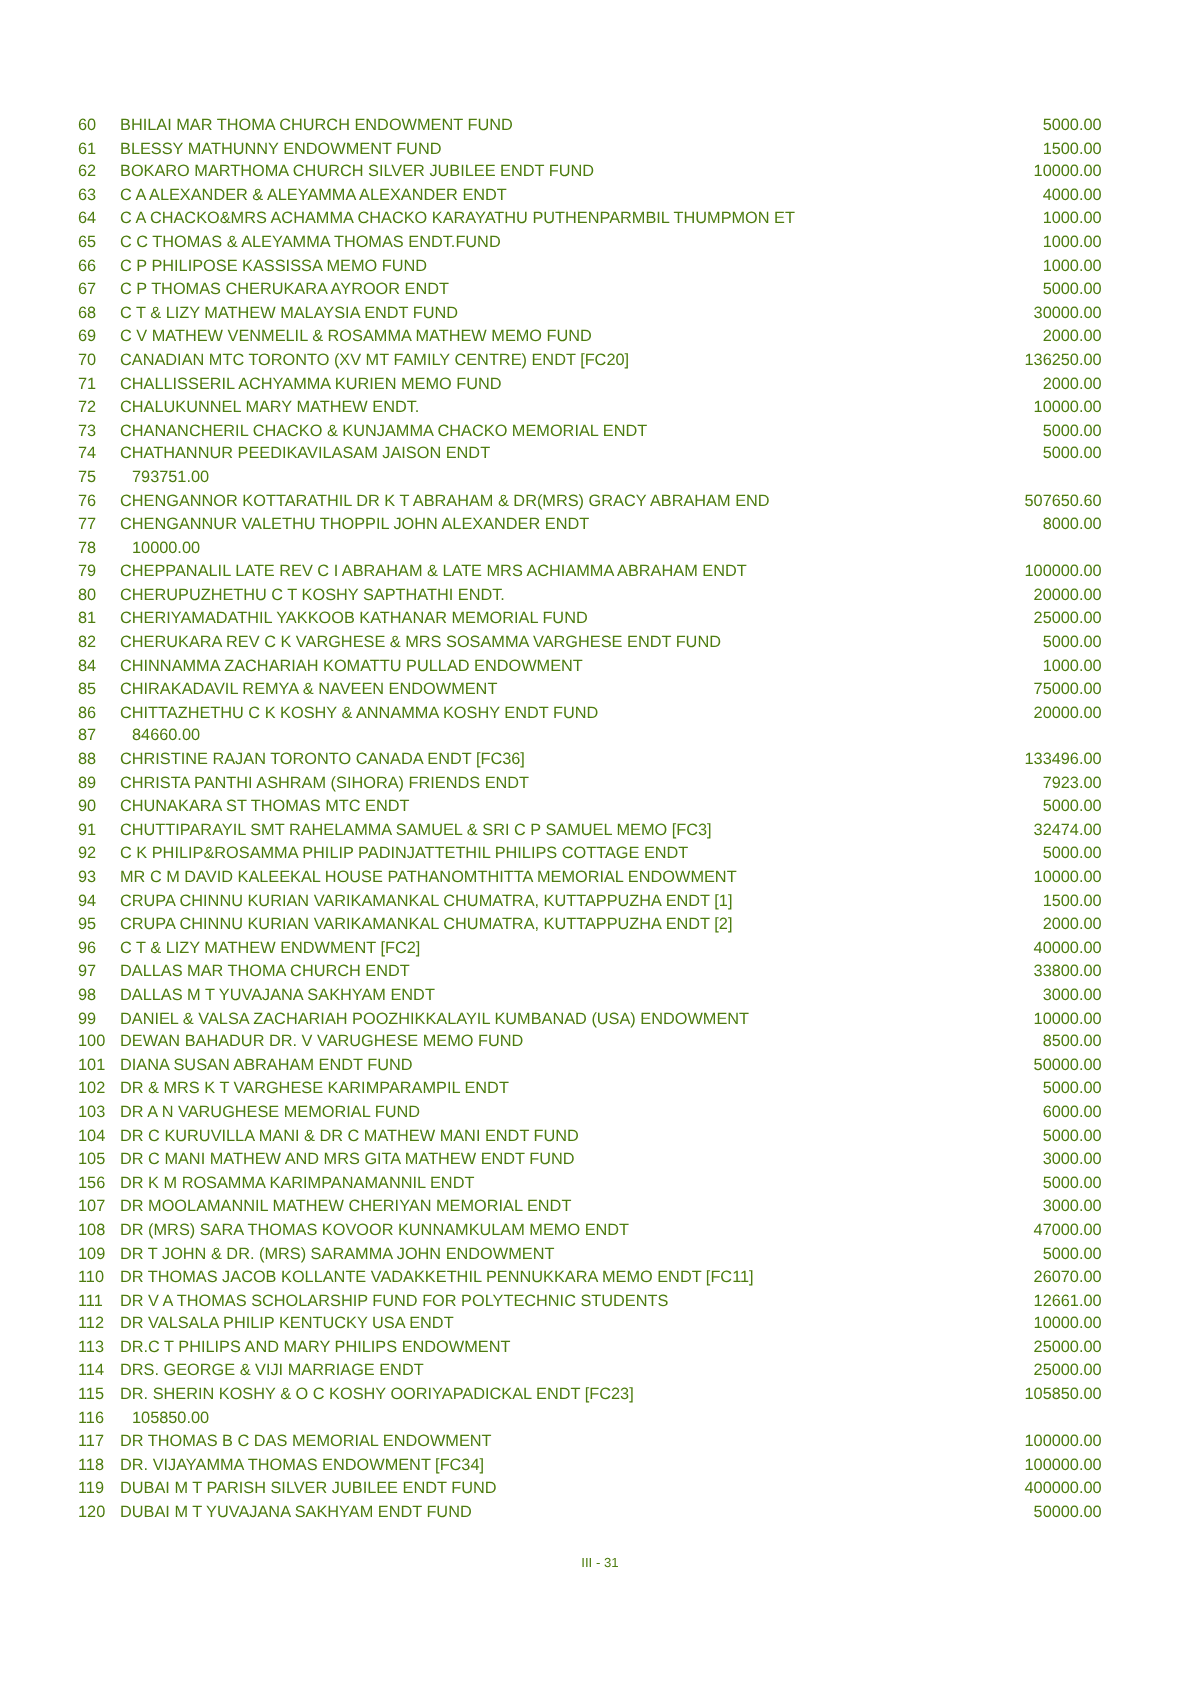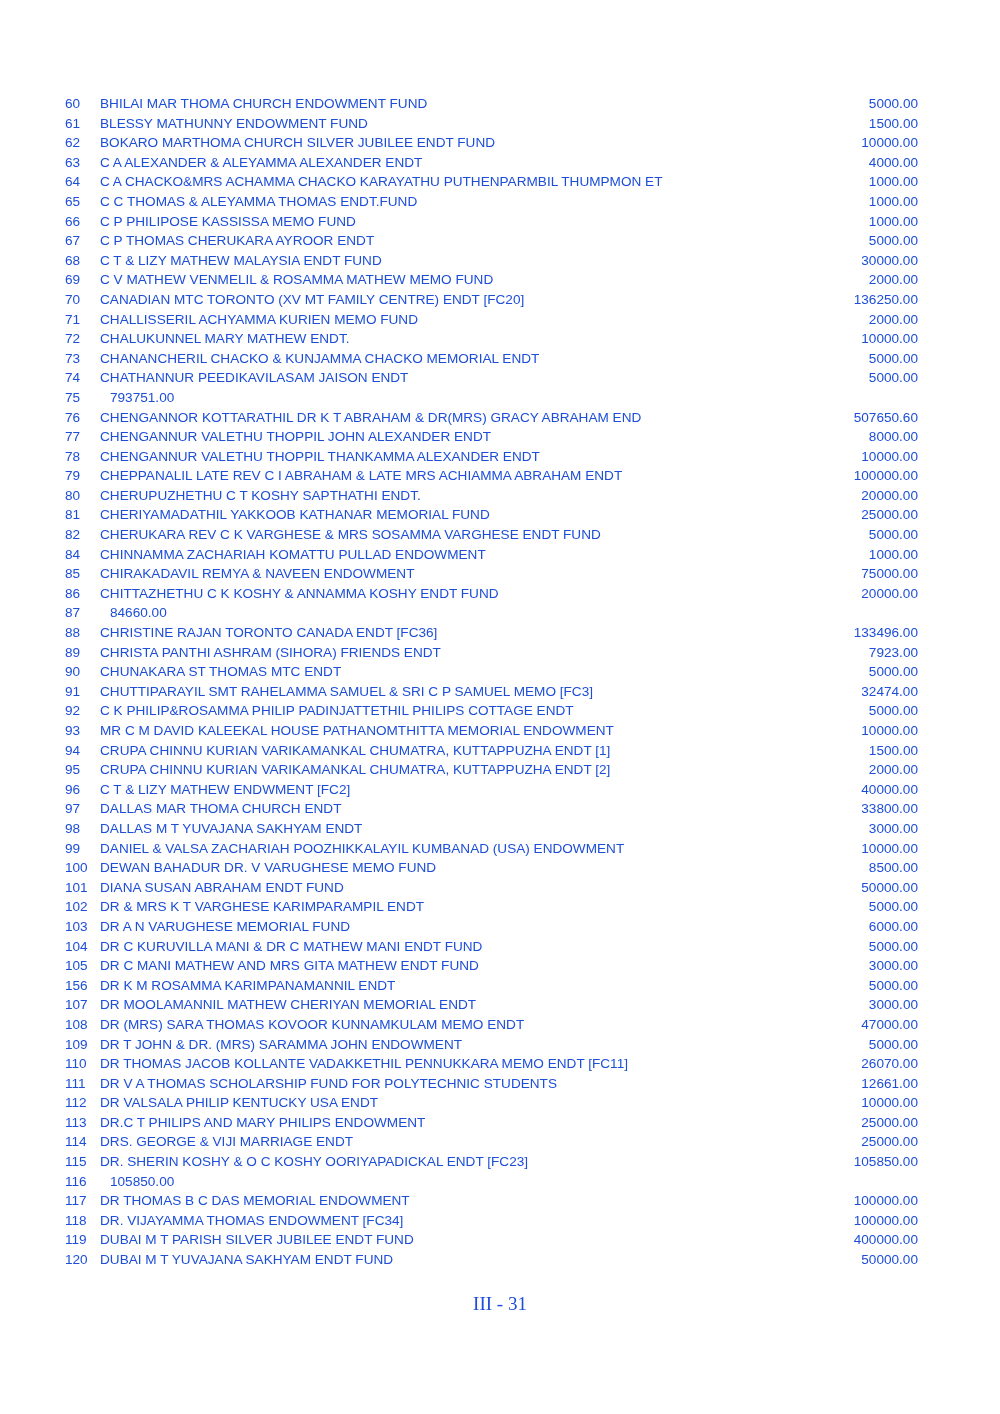--- a/index.html
+++ b/index.html
@@ -6,21 +6,21 @@
     margin: 0;
     padding: 0;
     background: #ffffff;
   }
   .page {
     position: relative;
     width: 1000px;
     height: 1414px;
     background: #ffffff;
     font-family: "Liberation Sans", "DejaVu Sans", sans-serif;
-    color: #1d4ed8;
+    color: #4d7c0f;
     overflow: hidden;
   }
   .fund-list {
     position: absolute;
     top: 94px;
     left: 65px;
     right: 82px;
   }
   .row {
     display: flex;
@@ -42,23 +42,22 @@
     flex: none;
     margin-left: 10px;
     text-align: right;
   }
   .page-footer {
     position: absolute;
     top: 1294px;
     left: 0;
     width: 100%;
     text-align: center;
-    font-size: 19px;
+    font-size: 11px;
     line-height: 19.6px;
-    font-family: Liberation Serif, serif;
   }
 </style>
 </head>
 <body>
 
 <div class="page">
   <div class="fund-list" id="fund-list">
   <div class="row">
     <span class="no">60</span>
     <span class="name">BHILAI MAR THOMA CHURCH ENDOWMENT FUND</span>
@@ -161,21 +160,20 @@
   </div>
 
   <div class="row">
     <span class="no">77</span>
     <span class="name">CHENGANNUR VALETHU THOPPIL JOHN ALEXANDER ENDT</span>
     <span class="amount">8000.00</span>
   </div>
 
   <div class="row">
     <span class="no">78</span>
-    <span class="name">CHENGANNUR VALETHU THOPPIL THANKAMMA ALEXANDER ENDT</span>
     <span class="amount">10000.00</span>
   </div>
 
   <div class="row">
     <span class="no">79</span>
     <span class="name">CHEPPANALIL LATE REV C I ABRAHAM &amp; LATE MRS ACHIAMMA ABRAHAM ENDT</span>
     <span class="amount">100000.00</span>
   </div>
 
   <div class="row">

